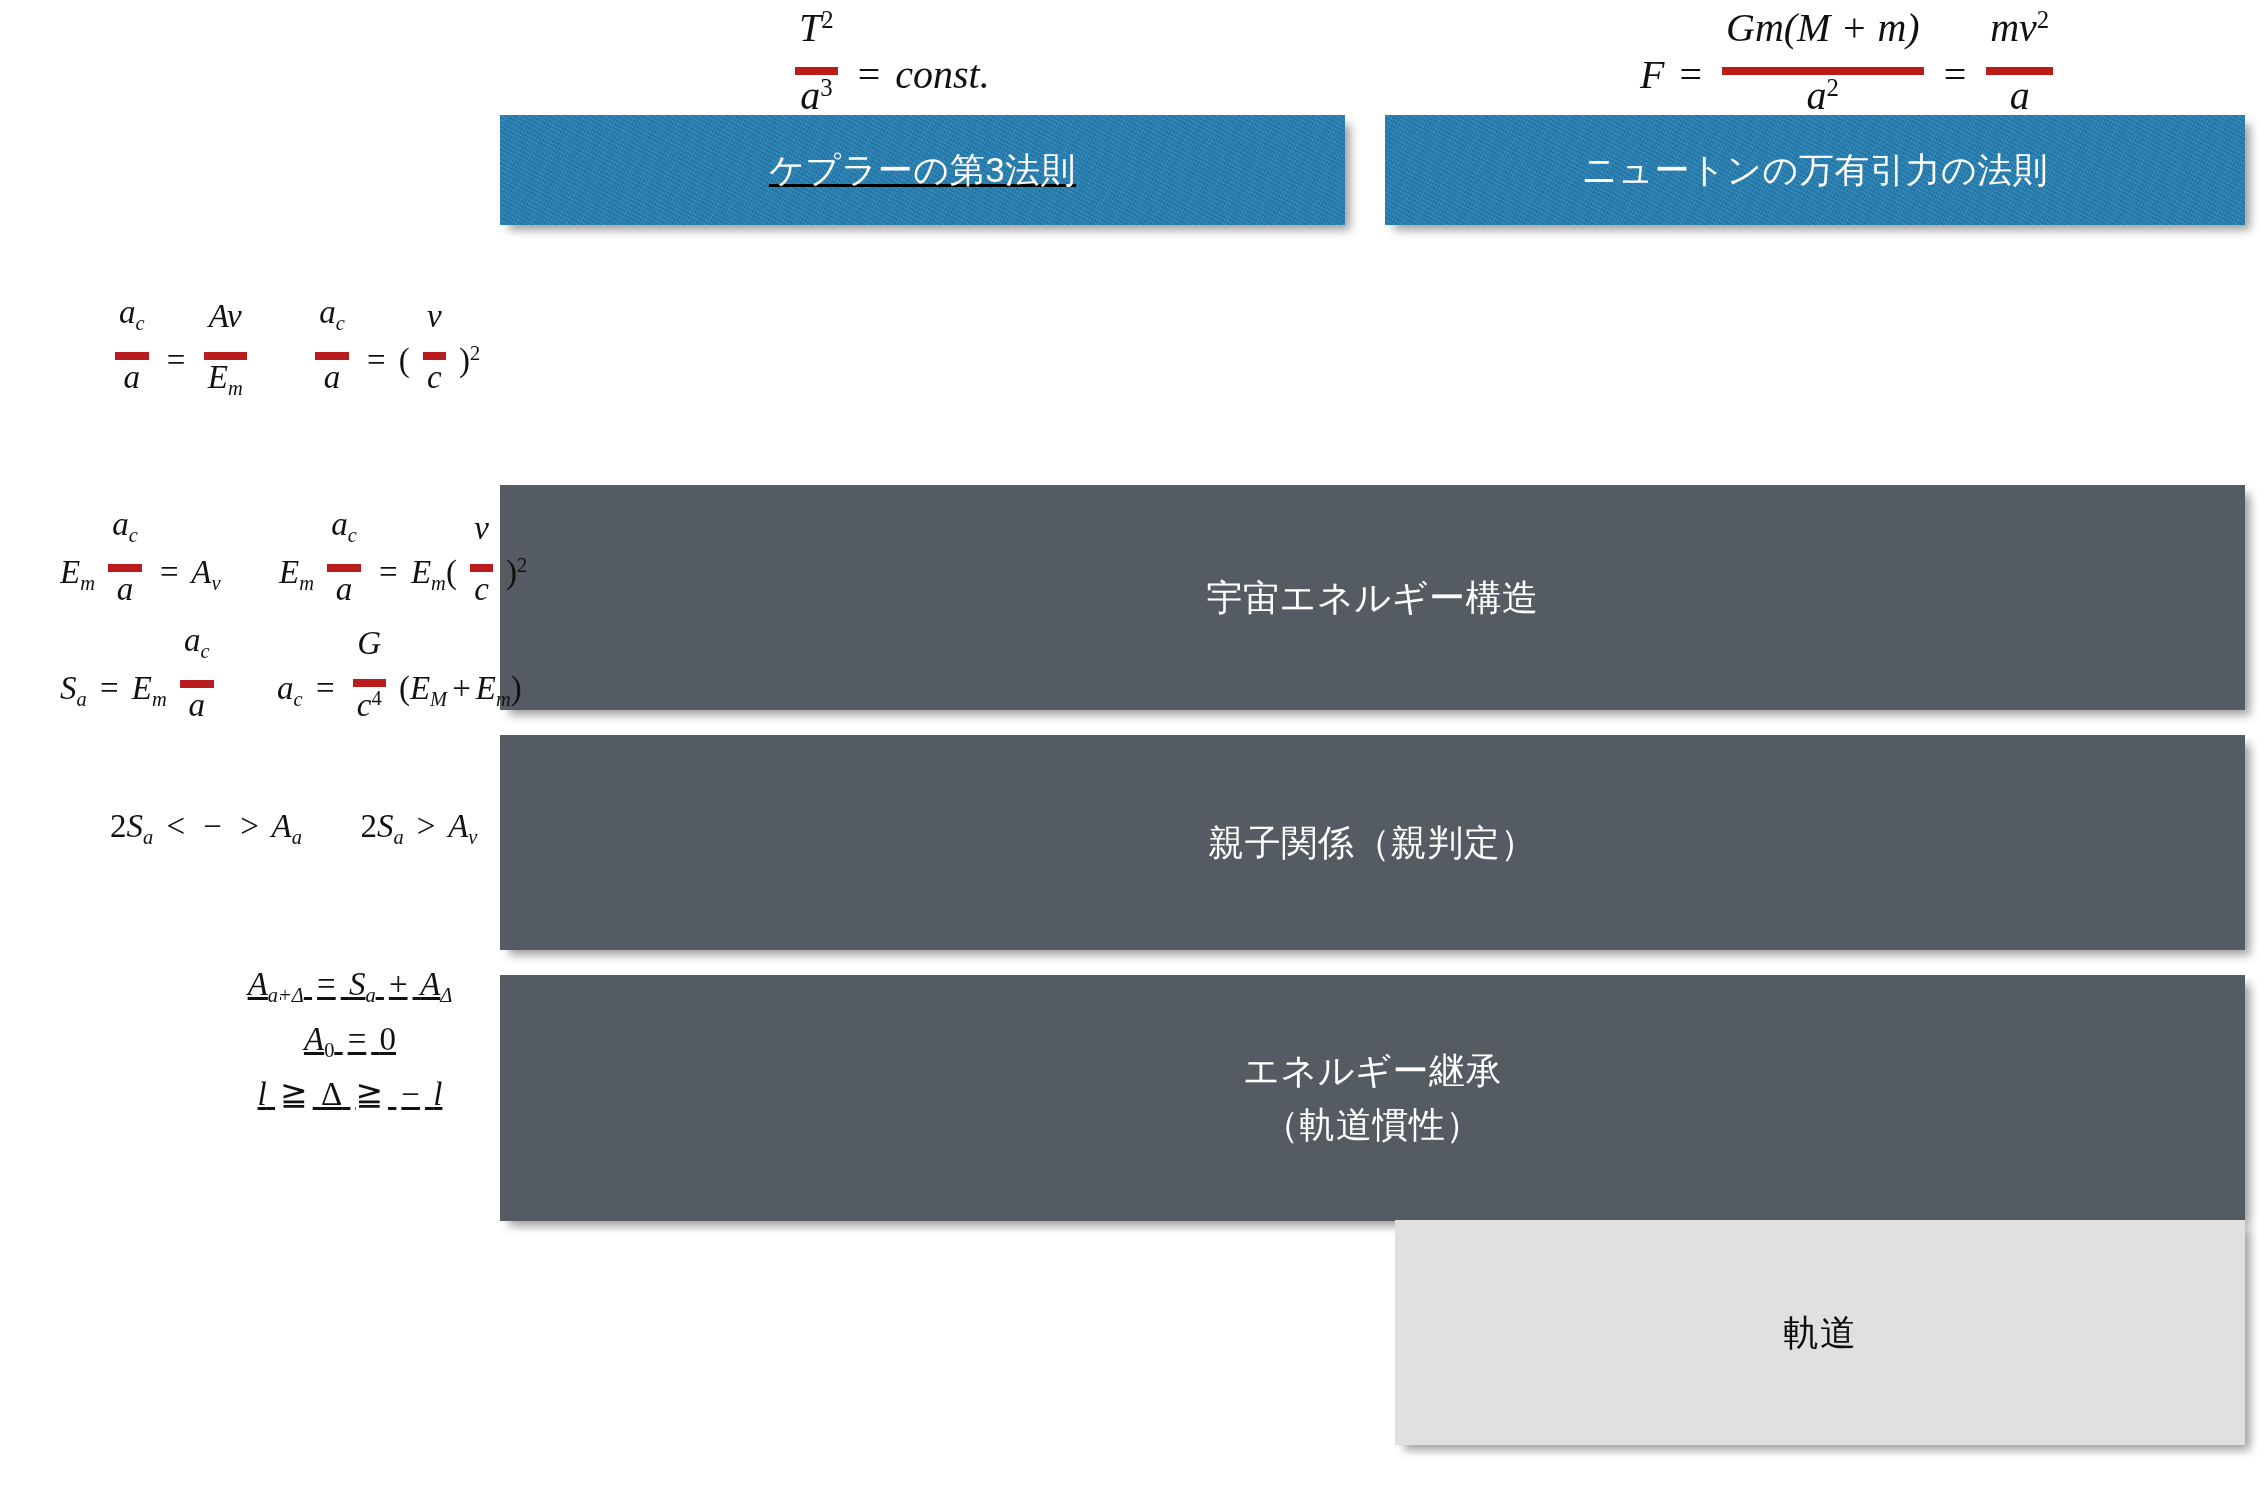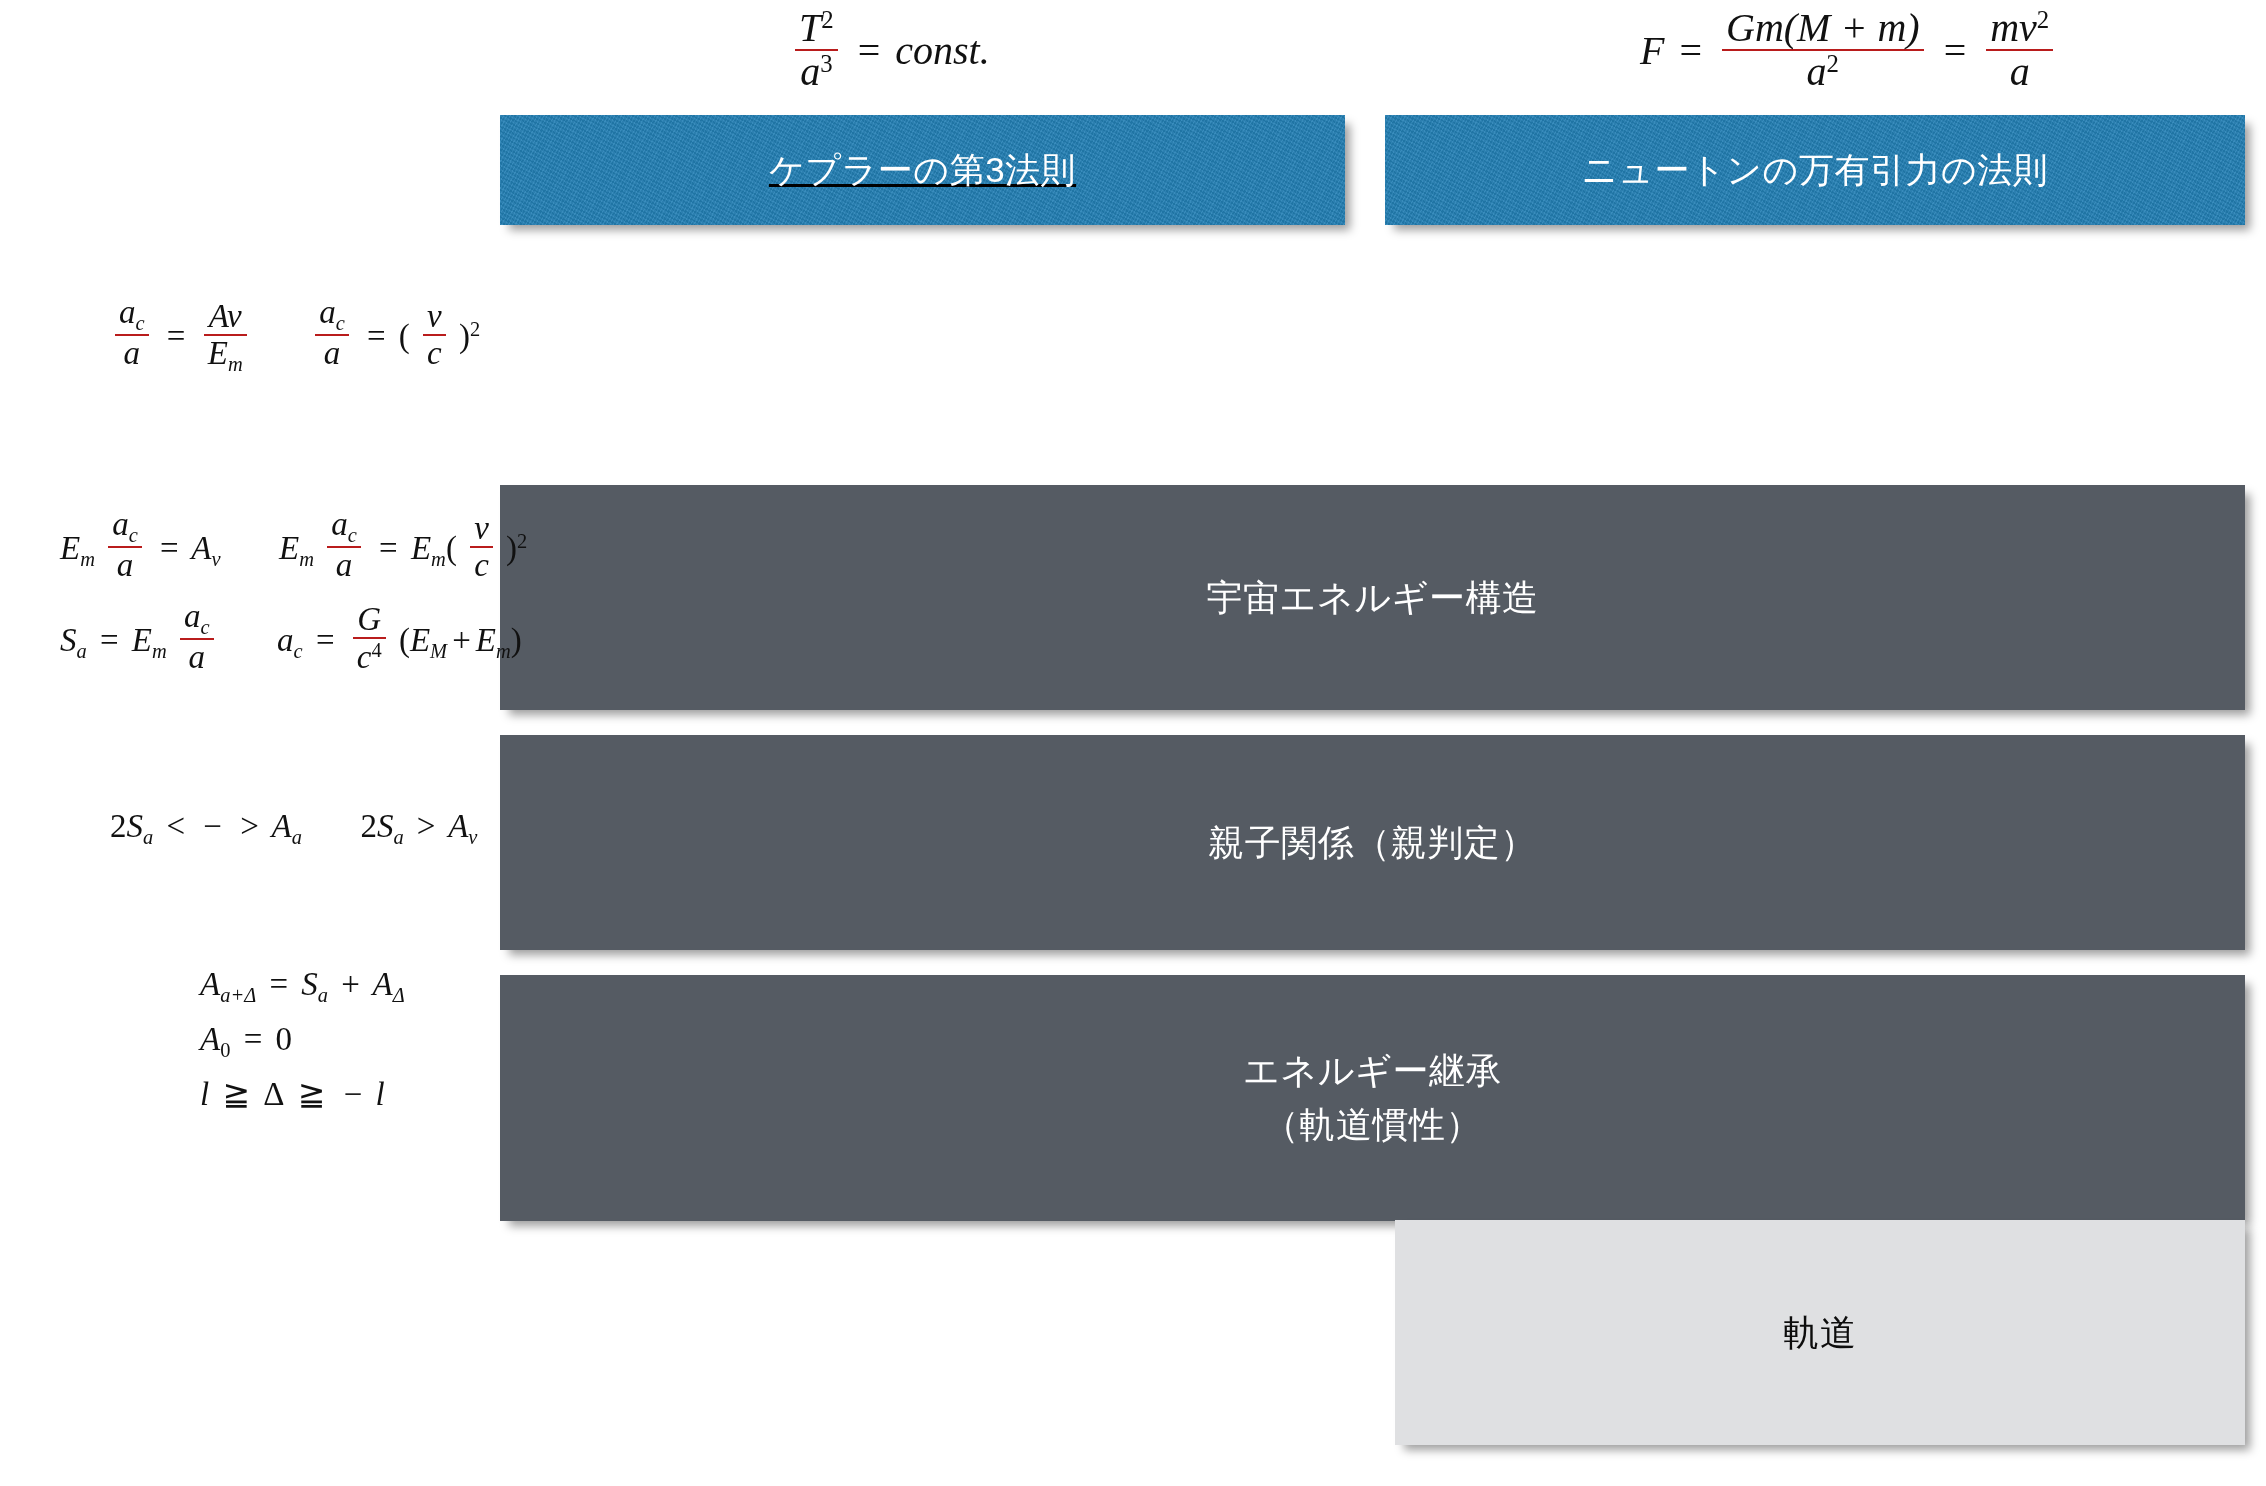--- a/index.html
+++ b/index.html
@@ -34,22 +34,22 @@
   }
   .math .up { font-style: normal; }
   .frac {
     display: inline-block;
     vertical-align: -0.52em;
     text-align: center;
     margin: 0 5px;
   }
   .frac > .num {
     display: block;
-    padding: 0 4px 1px 4px;
-    border-bottom: 2px solid #b91c1c;
+    padding: 0 4px 19px 4px;
+    border-bottom: 8px solid #b91c1c;
   }
   .frac > .den {
     display: block;
     padding: 1px 4px 0 4px;
   }
   sub { font-size: 0.62em; vertical-align: -0.32em; font-style: italic; }
   sup { font-size: 0.62em; vertical-align: 0.52em; font-style: italic; }
   .op { font-style: normal; padding: 0 5px; }
   .paren { font-style: normal; }
 
@@ -111,21 +111,21 @@
     position: absolute;
     font-size: 33px;
   }
   .frow { white-space: nowrap; margin-bottom: 18px; }
   .frow:last-child { margin-bottom: 0; }
   .gap { display: inline-block; width: 42px; }
 
   #side-universe-structure { left: 110px; top: 296px; }
   #side-energy-structure   { left: 60px;  top: 508px; }
   #side-parent-child       { left: 110px; top: 810px; }
-  #side-energy-inherit     { left: 200px; top: 968px; text-align: left; width: 300px; }
+  #side-energy-inherit     { left: 200px; top: 968px; text-align: center; width: 300px; text-decoration: underline; }
 </style>
 </head>
 <body>
 
 <div id="canvas">
 
   <div class="topformula math" id="formula-kepler">
     <span class="frac">
       <span class="num"><span>T</span><sup class="up">2</sup></span>
       <span class="den"><span>a</span><sup class="up">3</sup></span>

